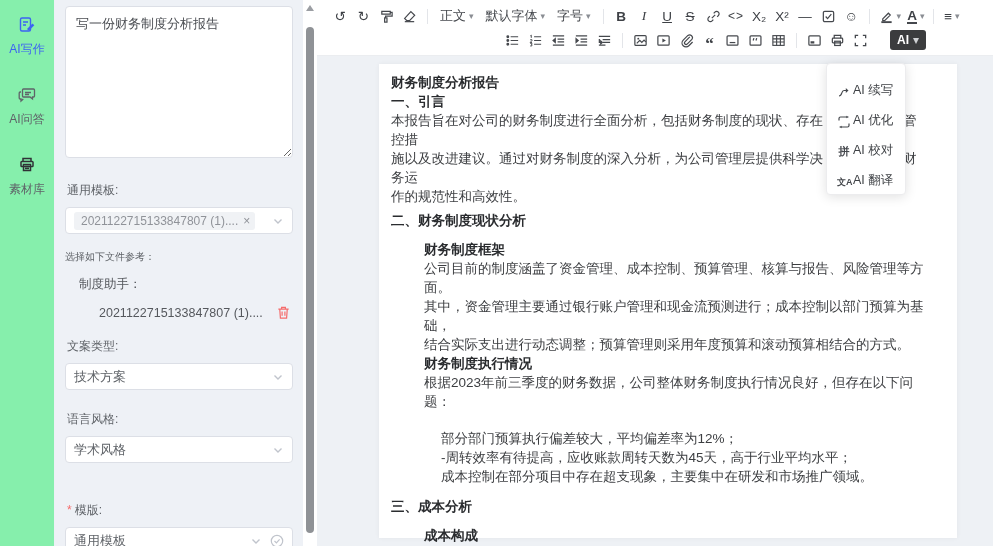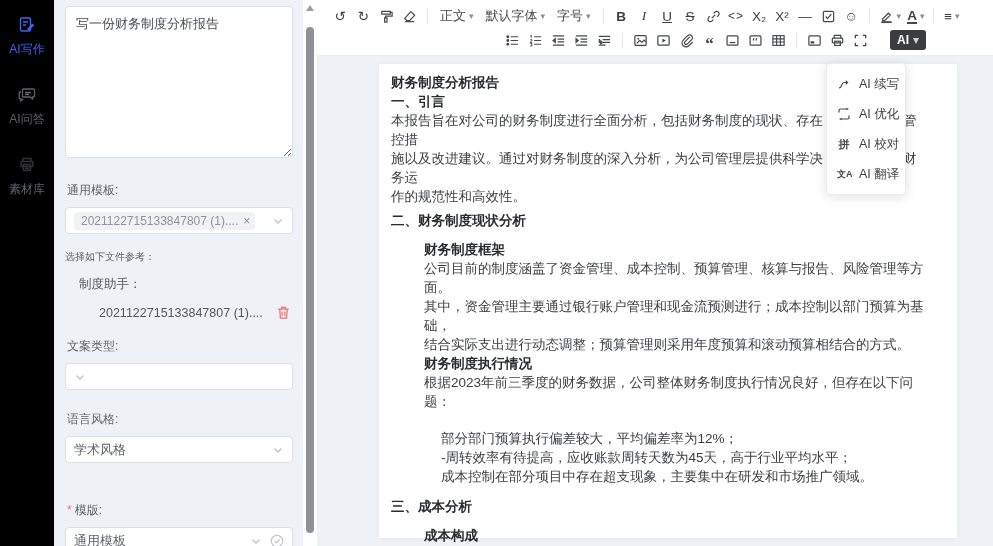--- a/index.html
+++ b/index.html
@@ -1,21 +1,21 @@
 <!DOCTYPE html>
 <html><head>
 <meta charset="utf-8">
 <style>
   * { margin:0; padding:0; box-sizing:border-box; }
   html,body { width:993px; height:546px; overflow:hidden;
     font-family:"Liberation Sans","DejaVu Sans",sans-serif; background:#eef1f6; }
   .app { display:flex; width:100%; height:100%; }
 
   
-  .rail { width:55px; background:#000000; border-right:1px solid #edf0f5; padding-top:16px; flex:none; }
+  .rail { width:55px; background:#86efac; border-right:1px solid #edf0f5; padding-top:16px; flex:none; }
   .rail-item { display:flex; flex-direction:column; align-items:center; gap:3px;
     margin-bottom:28px; cursor:pointer; }
   .rail-item .lbl { font-size:12px; color:#5f6368; }
   .rail-item.active .lbl { color:#3d63f2; }
   .rail-item svg { width:18px; height:18px; }
 
   
   .panel { width:248px; flex:none; padding:6px 10px 0 10px; background:#eef1f6; position:relative; }
   .f-label { font-size:12px; color:#5f6368; margin:14px 0 8px 2px; }
   .f-label:first-child { margin-top:2px; }
@@ -74,21 +74,21 @@
   .ind1 { margin-left:33px; }
   .ind2 { margin-left:50px; }
   .mt-blk { margin-top:10px; }
   .mt-gap { margin-top:18px; }
   .occl-gap { display:inline-block; width:80px; }
 
   
   .ai-menu { position:absolute; left:509px; top:7px; width:80px; background:#fff;
     border:1px solid #ececee; border-radius:4px; box-shadow:0 2px 12px rgba(0,0,0,0.12);
     padding:5px 0; z-index:5; }
-  .ai-menu .item { height:30px; display:flex; align-items:center; gap:8px; padding:0 10px;
+  .ai-menu .item { height:30px; display:flex; align-items:flex-end; gap:2px; padding:0 10px;
     font-size:12.5px; color:#3e4145; cursor:pointer; white-space:nowrap; }
   .ai-menu svg { width:14px; height:14px; flex:none; }
   .ai-menu .cn-ico { font-size:11px; font-weight:bold; color:#45484d; width:14px; text-align:center; flex:none; }
 </style>
 </head>
 <body>
 
 <div class="app">
 
   <div class="rail">
@@ -144,20 +144,21 @@
     <div class="file-assist">制度助手：</div>
     <div class="file-row">
       <span class="file-name">2021122715133847807 (1)....</span>
       <svg class="trash" viewBox="0 0 16 16" fill="none" stroke="#f56c6c" stroke-width="1.3">
         <path d="M2.5 4.5h11M6 4V2.5h4V4M4 4.5l.7 9.5h6.6l.7-9.5M6.5 7v4.5M9.5 7v4.5"></path>
       </svg>
     </div>
 
     <div class="f-label" style="margin-top:18px;">文案类型:</div>
     <div class="sel">
+      <span class="val">技术方案</span>
       <svg class="chev" viewBox="0 0 12 12" fill="none" stroke="#c0c4cc" stroke-width="1.4">
           <polyline points="2.5,4.5 6,8 9.5,4.5"></polyline>
         </svg>
     </div>
 
     <div class="f-label" style="margin-top:21px;">语言风格:</div>
     <div class="sel">
       <span class="val">学术风格</span>
       <svg class="chev" viewBox="0 0 12 12" fill="none" stroke="#c0c4cc" stroke-width="1.4">
           <polyline points="2.5,4.5 6,8 9.5,4.5"></polyline>

